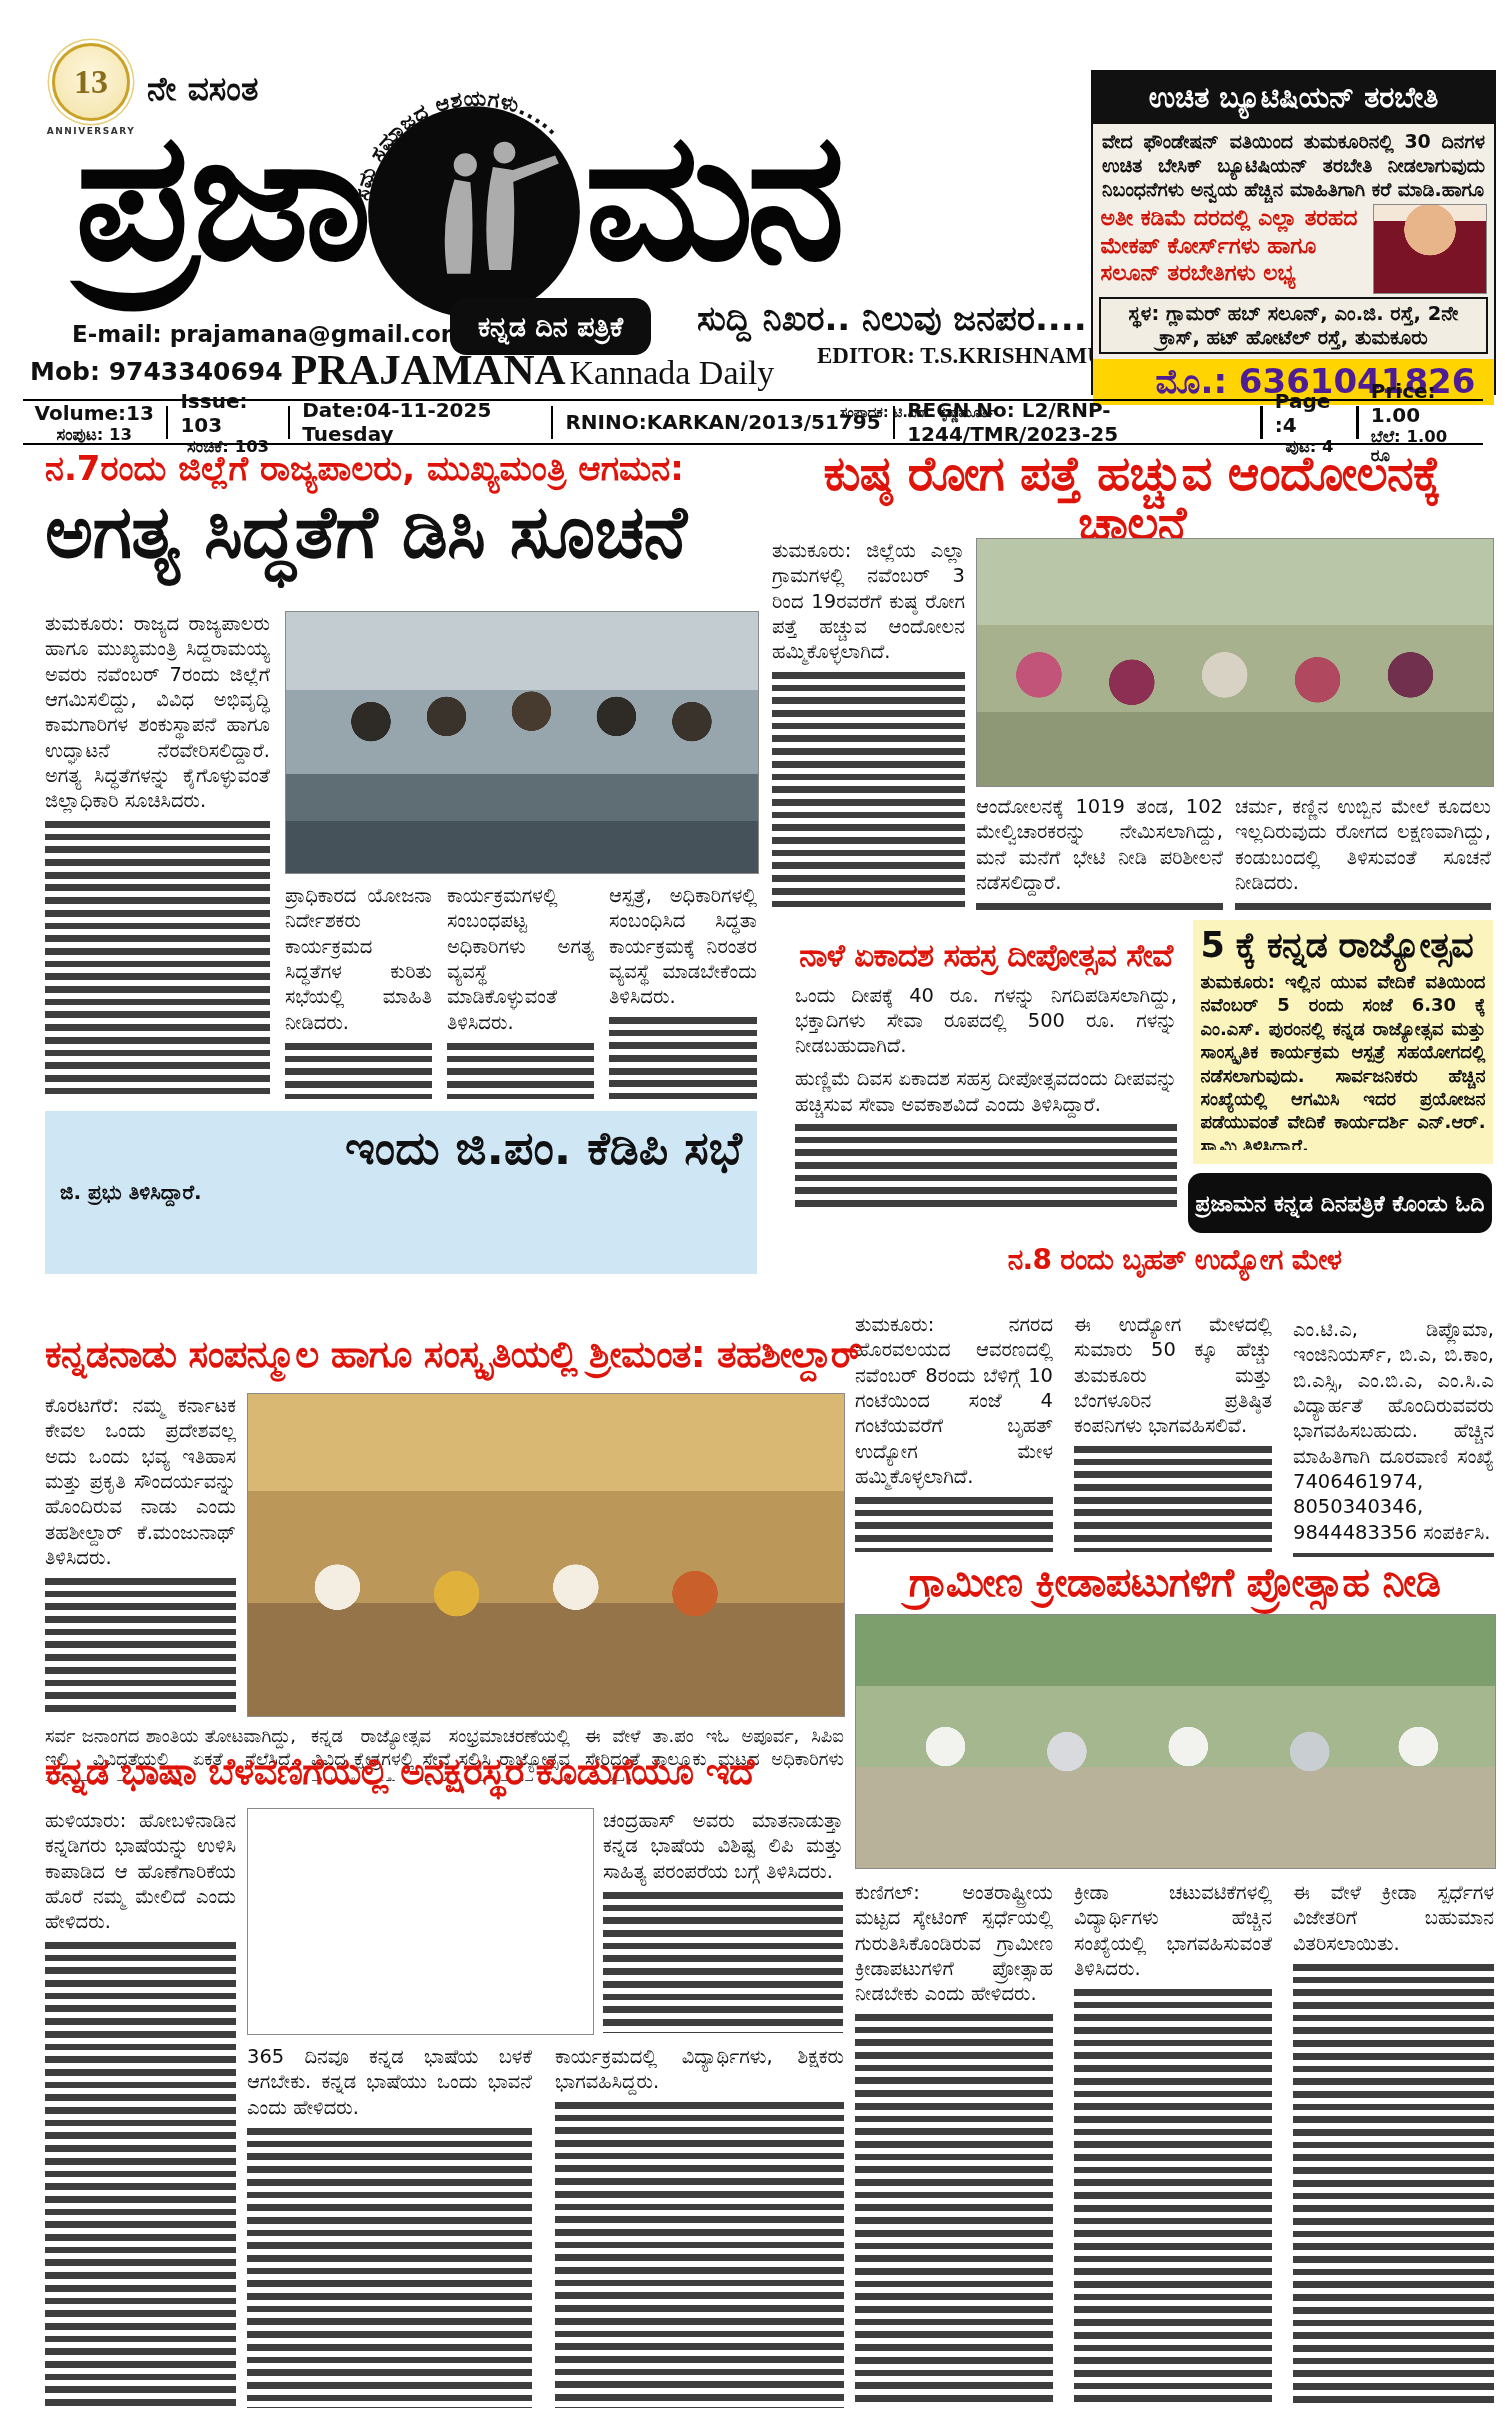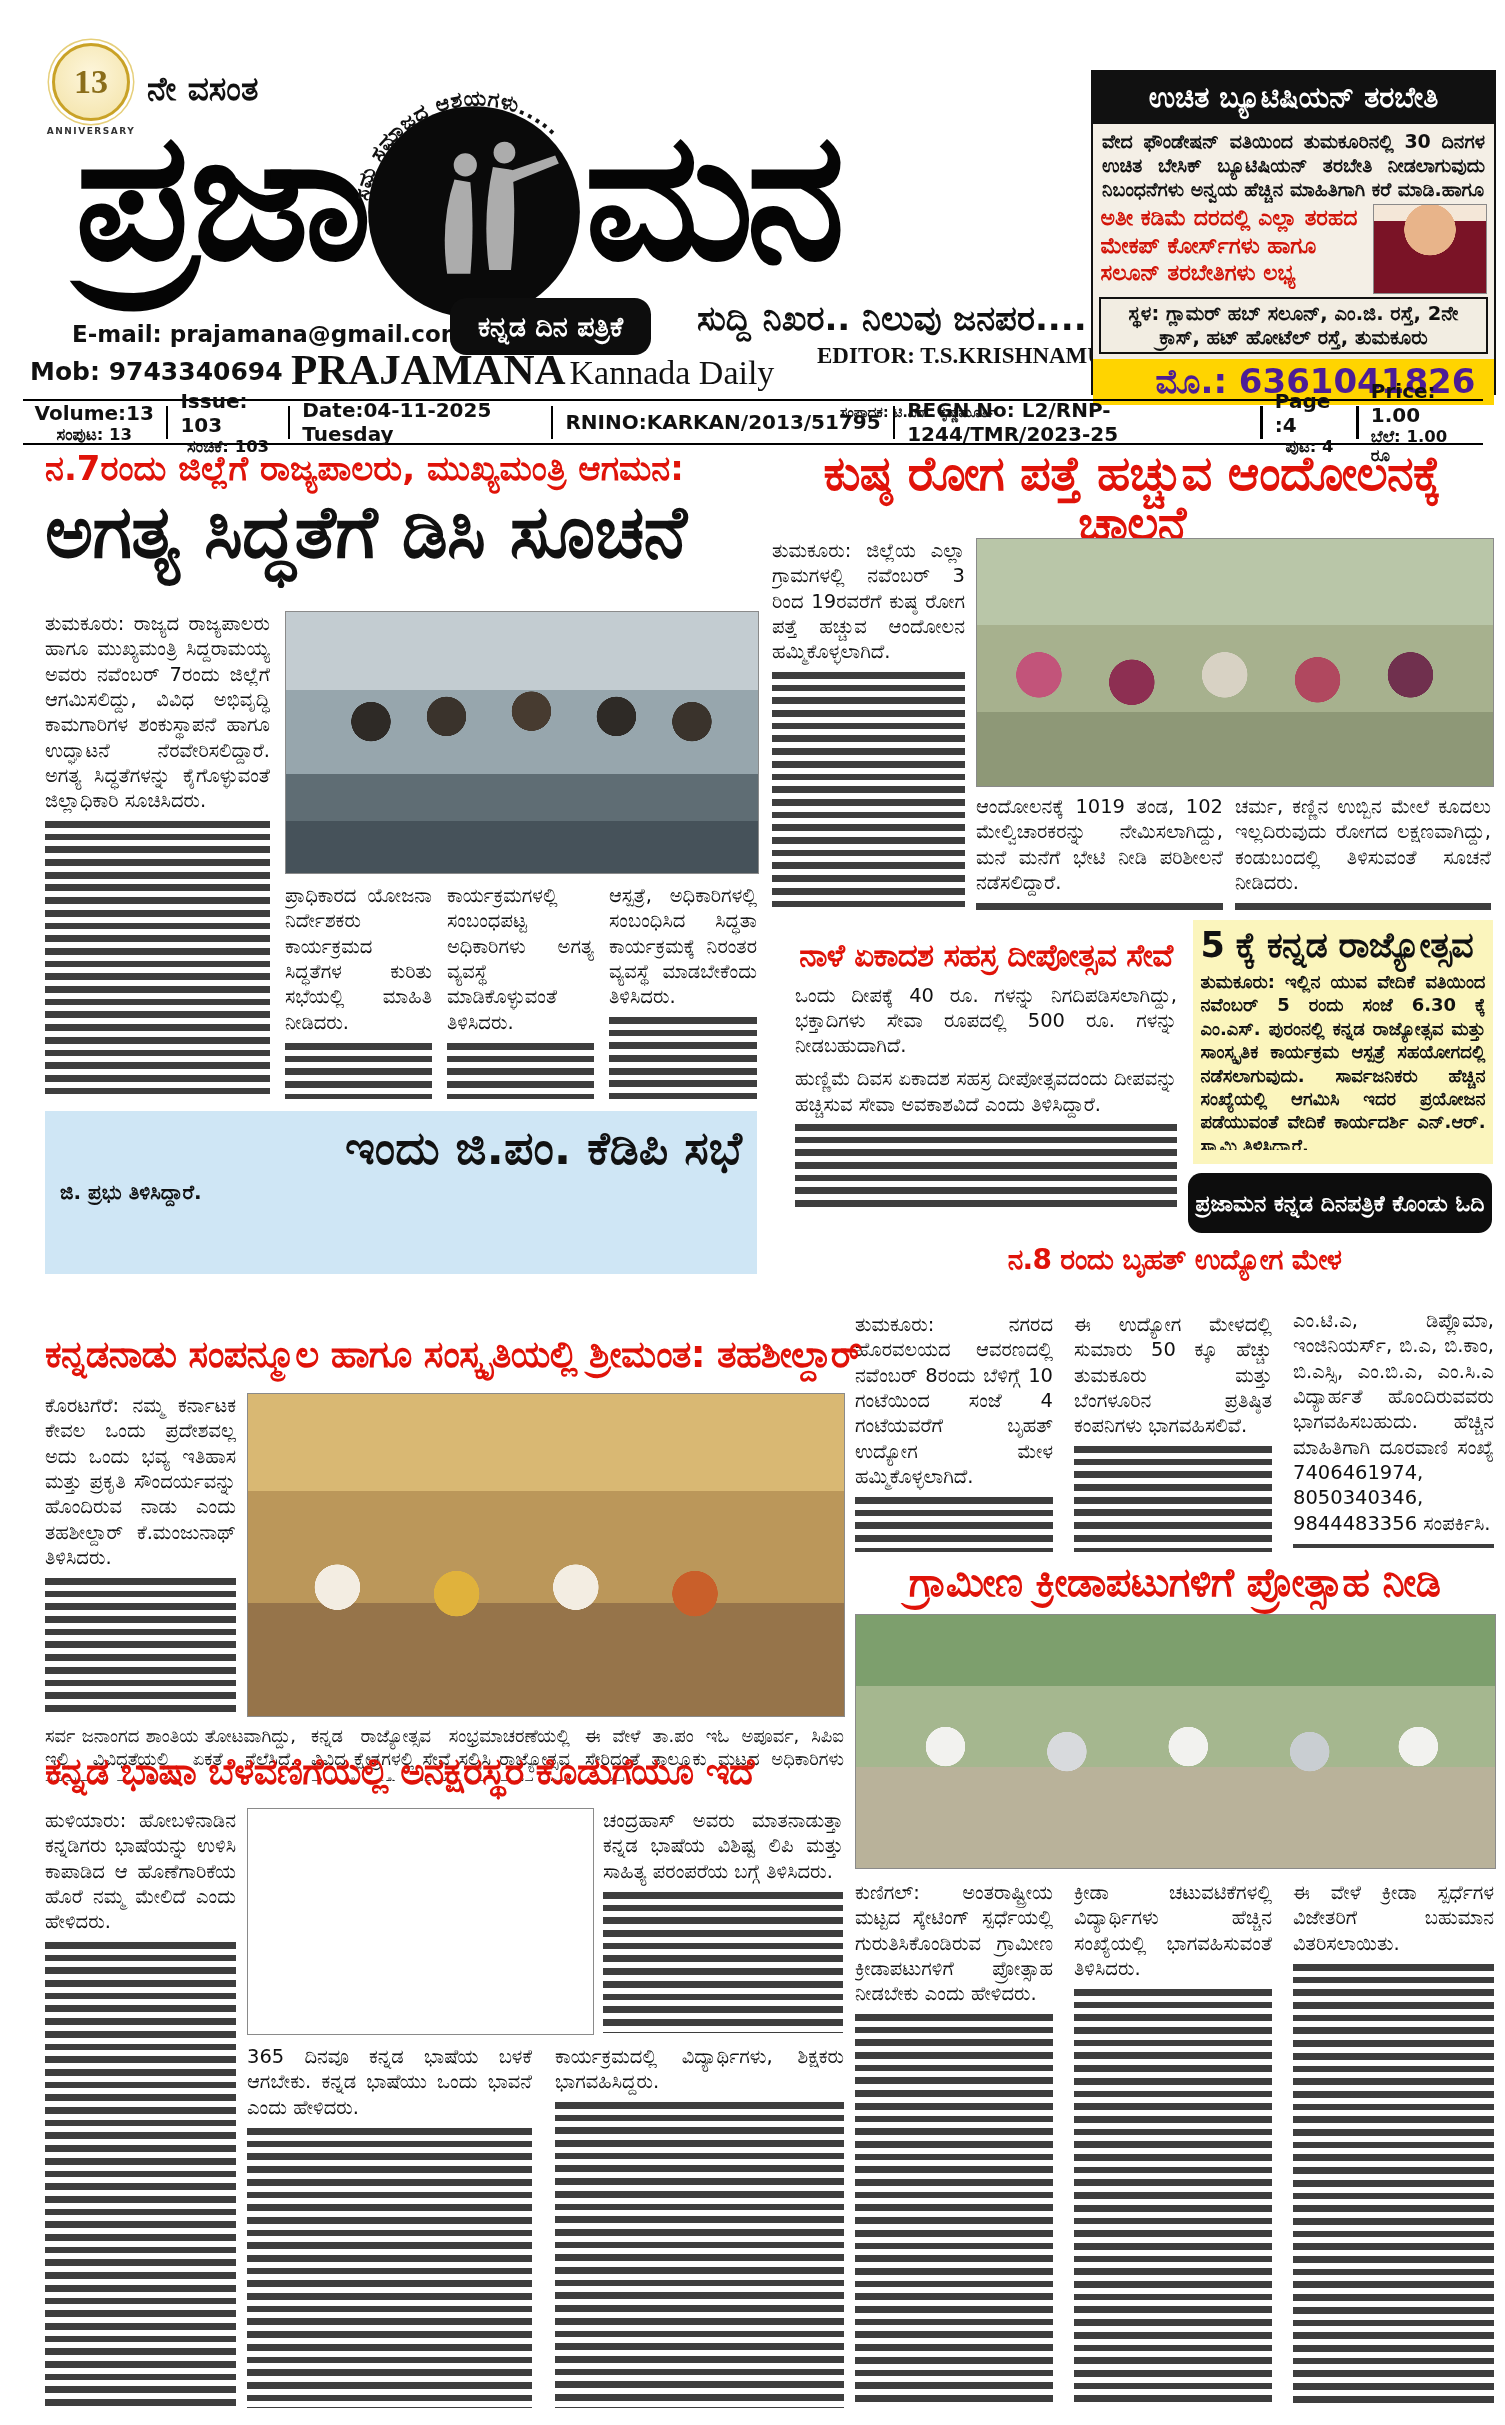--- a/index.html
+++ b/index.html
@@ -239,21 +239,21 @@
   <div class="a" style="left:855px;top:1243px;width:639px;height:311px;">
     <div class="hl red ctr" style="font-size:28px;">ನ.8 ರಂದು ಬೃಹತ್ ಉದ್ಯೋಗ ಮೇಳ</div>
     <div class="a col just" style="left:0;top:69px;width:198px;height:240px;">
       <p>ತುಮಕೂರು: ನಗರದ ಹೊರವಲಯದ ಆವರಣದಲ್ಲಿ ನವೆಂಬರ್ 8ರಂದು ಬೆಳಿಗ್ಗೆ 10 ಗಂಟೆಯಿಂದ ಸಂಜೆ 4 ಗಂಟೆಯವರೆಗೆ ಬೃಹತ್ ಉದ್ಯೋಗ ಮೇಳ ಹಮ್ಮಿಕೊಳ್ಳಲಾಗಿದೆ.</p>
       <div class="fl"></div>
     </div>
     <div class="a col just" style="left:219px;top:69px;width:198px;height:240px;">
       <p>ಈ ಉದ್ಯೋಗ ಮೇಳದಲ್ಲಿ ಸುಮಾರು 50 ಕ್ಕೂ ಹೆಚ್ಚು ತುಮಕೂರು ಮತ್ತು ಬೆಂಗಳೂರಿನ ಪ್ರತಿಷ್ಠಿತ ಕಂಪನಿಗಳು ಭಾಗವಹಿಸಲಿವೆ.</p>
       <div class="fl"></div>
     </div>
-    <div class="a col just" style="left:438px;top:65px;width:201px;height:240px;">
+    <div class="a col just" style="left:438px;top:74px;width:201px;height:240px;">
       <p>ಎಂ.ಟಿ.ಎ, ಡಿಪ್ಲೊಮಾ, ಇಂಜಿನಿಯರ್ಸ್, ಬಿ.ಎ, ಬಿ.ಕಾಂ, ಬಿ.ಎಸ್ಸಿ, ಎಂ.ಬಿ.ಎ, ಎಂ.ಸಿ.ಎ ವಿದ್ಯಾರ್ಹತೆ ಹೊಂದಿರುವವರು ಭಾಗವಹಿಸಬಹುದು. ಹೆಚ್ಚಿನ ಮಾಹಿತಿಗಾಗಿ ದೂರವಾಣಿ ಸಂಖ್ಯೆ 7406461974, 8050340346, 9844483356 ಸಂಪರ್ಕಿಸಿ.</p>
       <div class="fl"></div>
     </div>
   </div>
 
   <div class="a" style="left:45px;top:1298px;width:798px;height:448px;margin-top:35px;">
     <div class="hl red" style="font-size:37px;white-space:nowrap;">ಕನ್ನಡನಾಡು ಸಂಪನ್ಮೂಲ ಹಾಗೂ ಸಂಸ್ಕೃತಿಯಲ್ಲಿ ಶ್ರೀಮಂತ: ತಹಶೀಲ್ದಾರ್</div>
     <div class="a col just" style="left:0;top:60px;width:191px;height:322px;">
       <p>ಕೊರಟಗೆರೆ: ನಮ್ಮ ಕರ್ನಾಟಕ ಕೇವಲ ಒಂದು ಪ್ರದೇಶವಲ್ಲ ಅದು ಒಂದು ಭವ್ಯ ಇತಿಹಾಸ ಮತ್ತು ಪ್ರಕೃತಿ ಸೌಂದರ್ಯವನ್ನು ಹೊಂದಿರುವ ನಾಡು ಎಂದು ತಹಶೀಲ್ದಾರ್ ಕೆ.ಮಂಜುನಾಥ್ ತಿಳಿಸಿದರು.</p>
       <div class="fl"></div>

